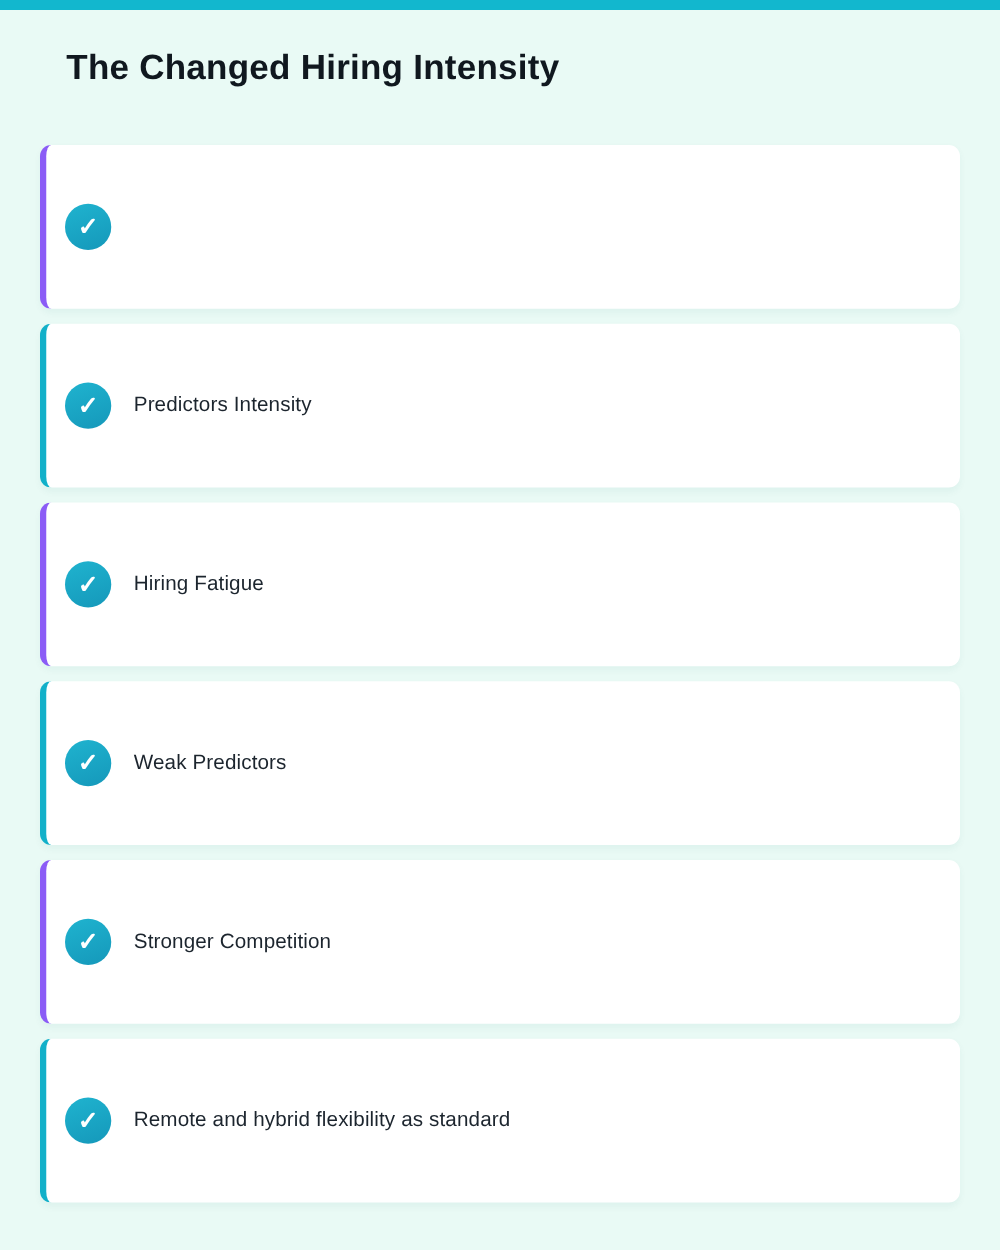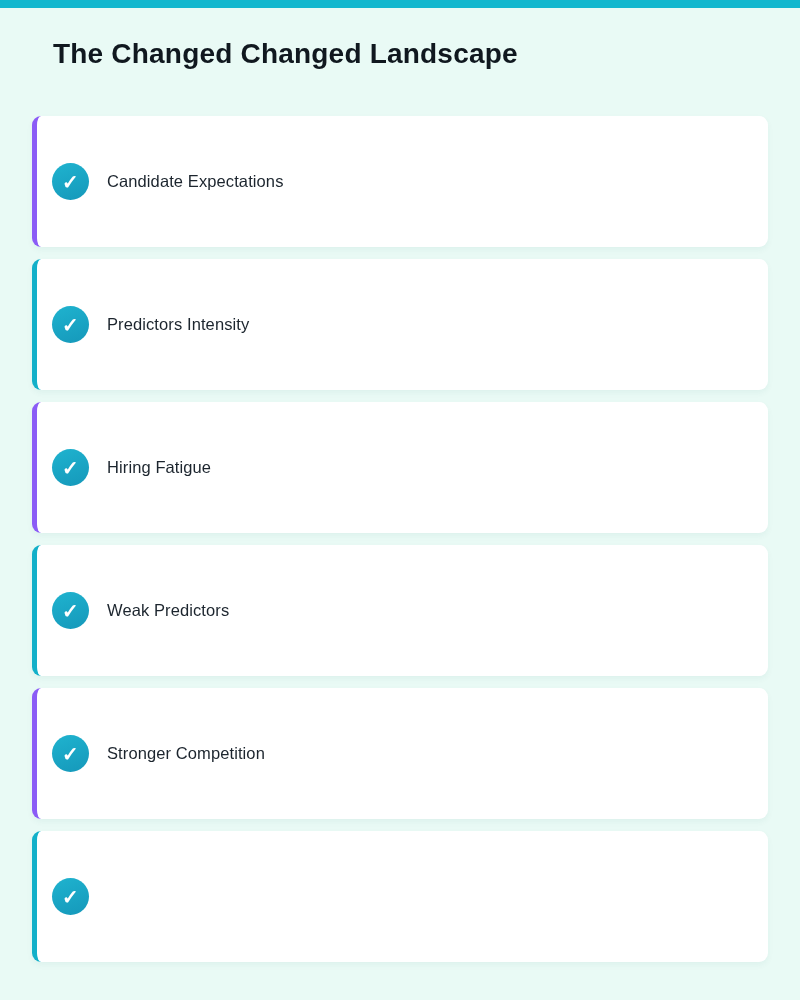--- a/index.html
+++ b/index.html
@@ -54,27 +54,26 @@
     font-size: 16.5px;
     color: #1c252e;
     letter-spacing: 0.1px;
   }
 </style>
 </head>
 <body>
 
 <div class="topbar"></div>
 
-<h1 class="page-title">The Changed Changed Landscape</h1>
+<h1 class="page-title">The Changed Hiring Intensity</h1>
 
 <div class="cards">
 
   <div class="card accent-purple">
     <span class="check-circle">✓</span>
-    <span class="card-label">Candidate Expectations</span>
   </div>
 
   <div class="card accent-teal">
     <span class="check-circle">✓</span>
     <span class="card-label">Predictors Intensity</span>
   </div>
 
   <div class="card accent-purple">
     <span class="check-circle">✓</span>
     <span class="card-label">Hiring Fatigue</span>
@@ -85,15 +84,16 @@
     <span class="card-label">Weak Predictors</span>
   </div>
 
   <div class="card accent-purple">
     <span class="check-circle">✓</span>
     <span class="card-label">Stronger Competition</span>
   </div>
 
   <div class="card accent-teal">
     <span class="check-circle">✓</span>
+    <span class="card-label">Remote and hybrid flexibility as standard</span>
   </div>
 
 </div>
 
 </body></html>

